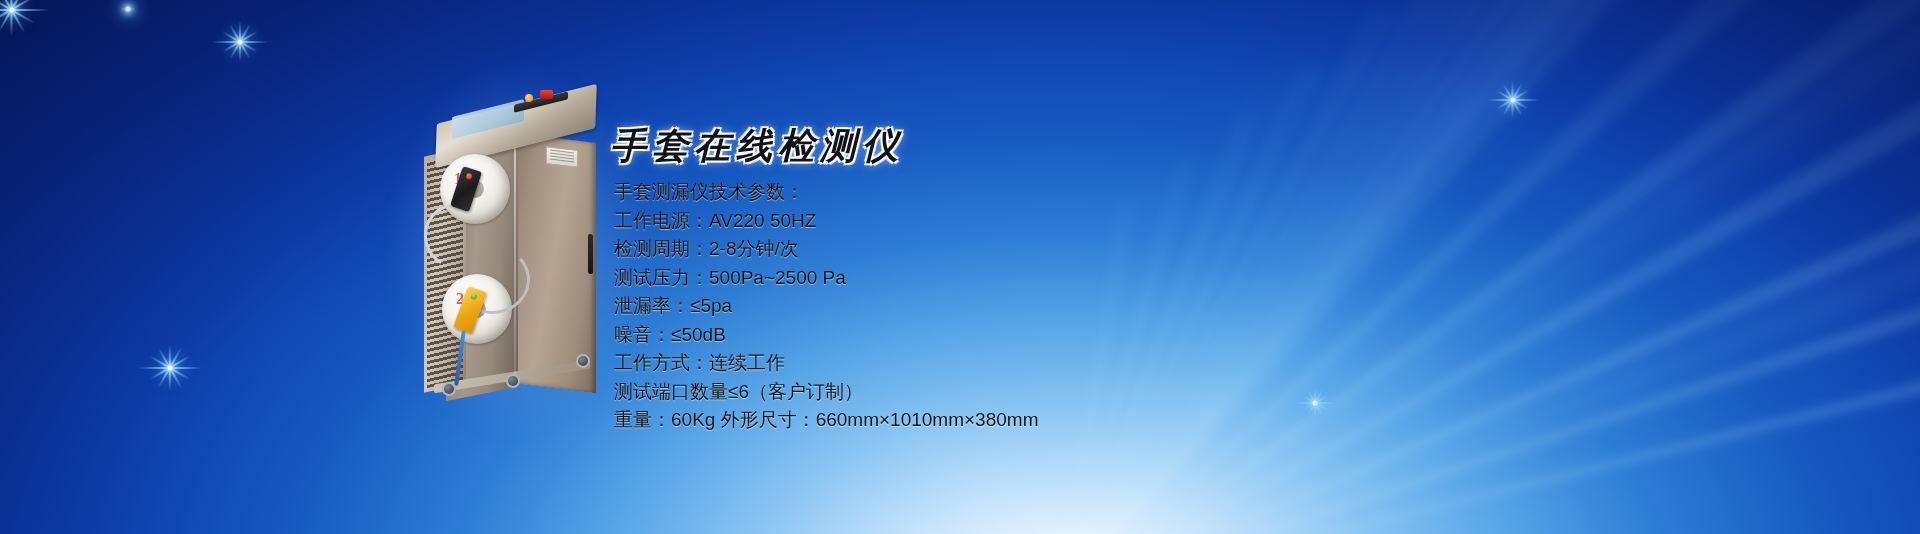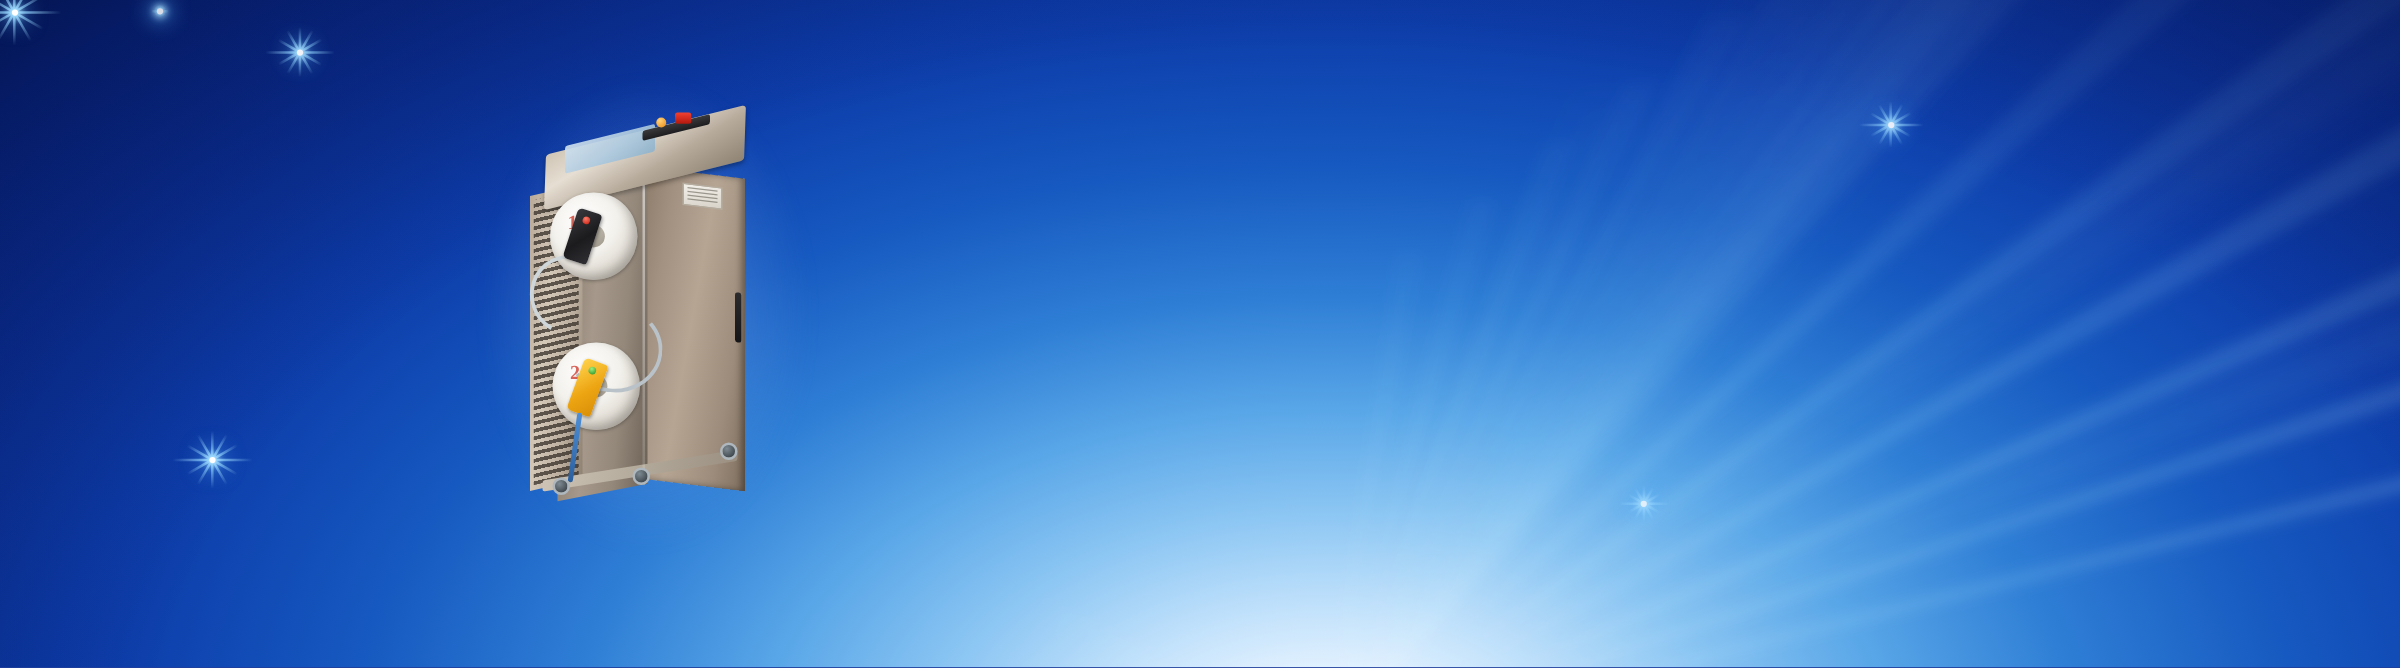--- a/index.html
+++ b/index.html
@@ -488,15 +488,27 @@
     <div class="gun gun-yellow">
       <div class="led"></div>
     </div>
     <div class="cable-blue"></div>
 
     <div class="caster caster-1"></div>
     <div class="caster caster-2"></div>
     <div class="caster caster-3"></div>
   </div>
 
-
+  <div id="headline">手套在线检测仪</div>
+
+  <div id="spec-list">
+      <div class="spec-line">手套测漏仪技术参数：</div>
+      <div class="spec-line">工作电源：AV220  50HZ</div>
+      <div class="spec-line">检测周期：2-8分钟/次</div>
+      <div class="spec-line">测试压力：500Pa~2500 Pa</div>
+      <div class="spec-line">泄漏率：≤5pa</div>
+      <div class="spec-line">噪音：≤50dB</div>
+      <div class="spec-line">工作方式：连续工作</div>
+      <div class="spec-line">测试端口数量≤6（客户订制）</div>
+      <div class="spec-line">重量：60Kg   外形尺寸：660mm×1010mm×380mm</div>
+    </div>
 
 </div>
 
 </body></html>

